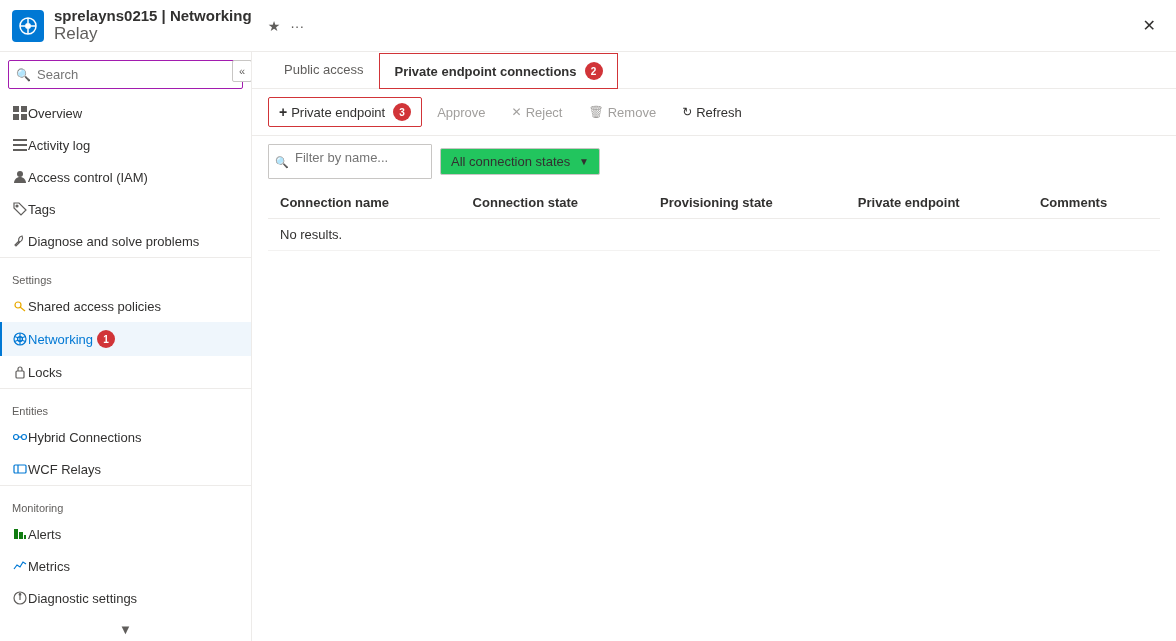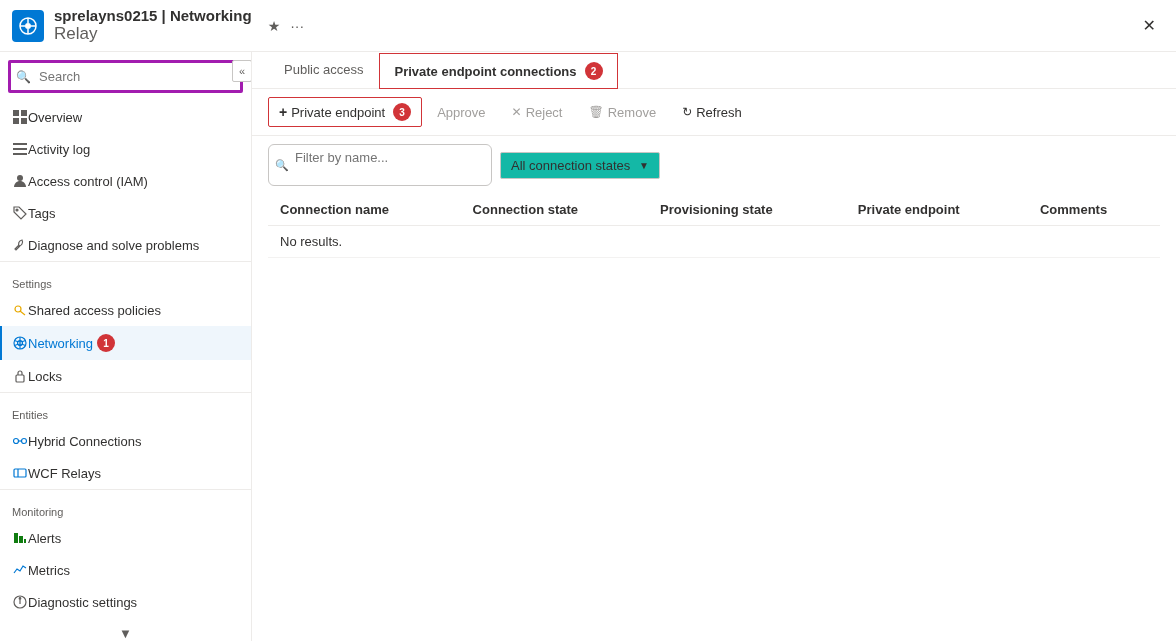--- a/index.html
+++ b/index.html
@@ -25,21 +25,21 @@
 
     
     .sidebar {
       width: 252px; background: #fff; border-right: 1px solid #edebe9;
       display: flex; flex-direction: column; overflow-y: auto; flex-shrink: 0;
     }
     .search-box {
       margin: 8px; position: relative;
     }
     .search-box input {
-      width: 100%; padding: 6px 8px 6px 28px; border: 3px solid #a21caf;
+      width: 100%; padding: 6px 8px 6px 28px; border: 1px solid #a21caf;
       border-radius: 2px; font-size: 13px; color: #323130; background: #fff;
       outline: none;
     }
     .search-box .search-icon {
       position: absolute; left: 8px; top: 50%; transform: translateY(-50%);
       color: #605e5c; font-size: 12px;
     }
     .collapse-btn {
       position: absolute; right: -1px; top: 8px; background: #fff;
       border: 1px solid #c8c6c4; border-radius: 2px; cursor: pointer;
@@ -96,31 +96,31 @@
       border: 1.5px solid #d13438; color: #323130;
     }
     .toolbar-btn.disabled { color: #a19f9d; cursor: default; }
 
     
     .filter-row {
       display: flex; align-items: center; gap: 8px; padding: 8px 16px;
     }
     .filter-input-wrap { position: relative; }
     .filter-input-wrap input {
-      padding: 5px 8px 20px 26px; border: 1px solid #c8c6c4;
-      border-radius: 6px; font-size: 13px; width: 224px; outline: none;
+      padding: 5px 8px 13px 26px; border: 1px solid #c8c6c4;
+      border-radius: 1px; font-size: 13px; width: 164px; outline: none;
     }
     .filter-input-wrap .search-icon {
       position: absolute; left: 7px; top: 50%; transform: translateY(-50%);
       color: #605e5c; font-size: 11px;
     }
     .state-dropdown {
       display: flex; align-items: center; gap: 0; padding: 5px 10px;
       border: 1px solid #c8c6c4; border-radius: 2px; font-size: 13px;
-      cursor: pointer; background: #14b8a6; min-width: 160px;
+      cursor: pointer; background: #22c55e; min-width: 160px;
       justify-content: space-between;
     }
 
     
     .table-container { flex: 1; overflow-y: auto; padding: 0 16px; }
     .data-table { width: 100%; border-collapse: collapse; }
     .data-table th {
       text-align: left; padding: 8px 12px; font-size: 13px; font-weight: 600;
       color: #323130; border-bottom: 1px solid #edebe9;
       white-space: nowrap;

